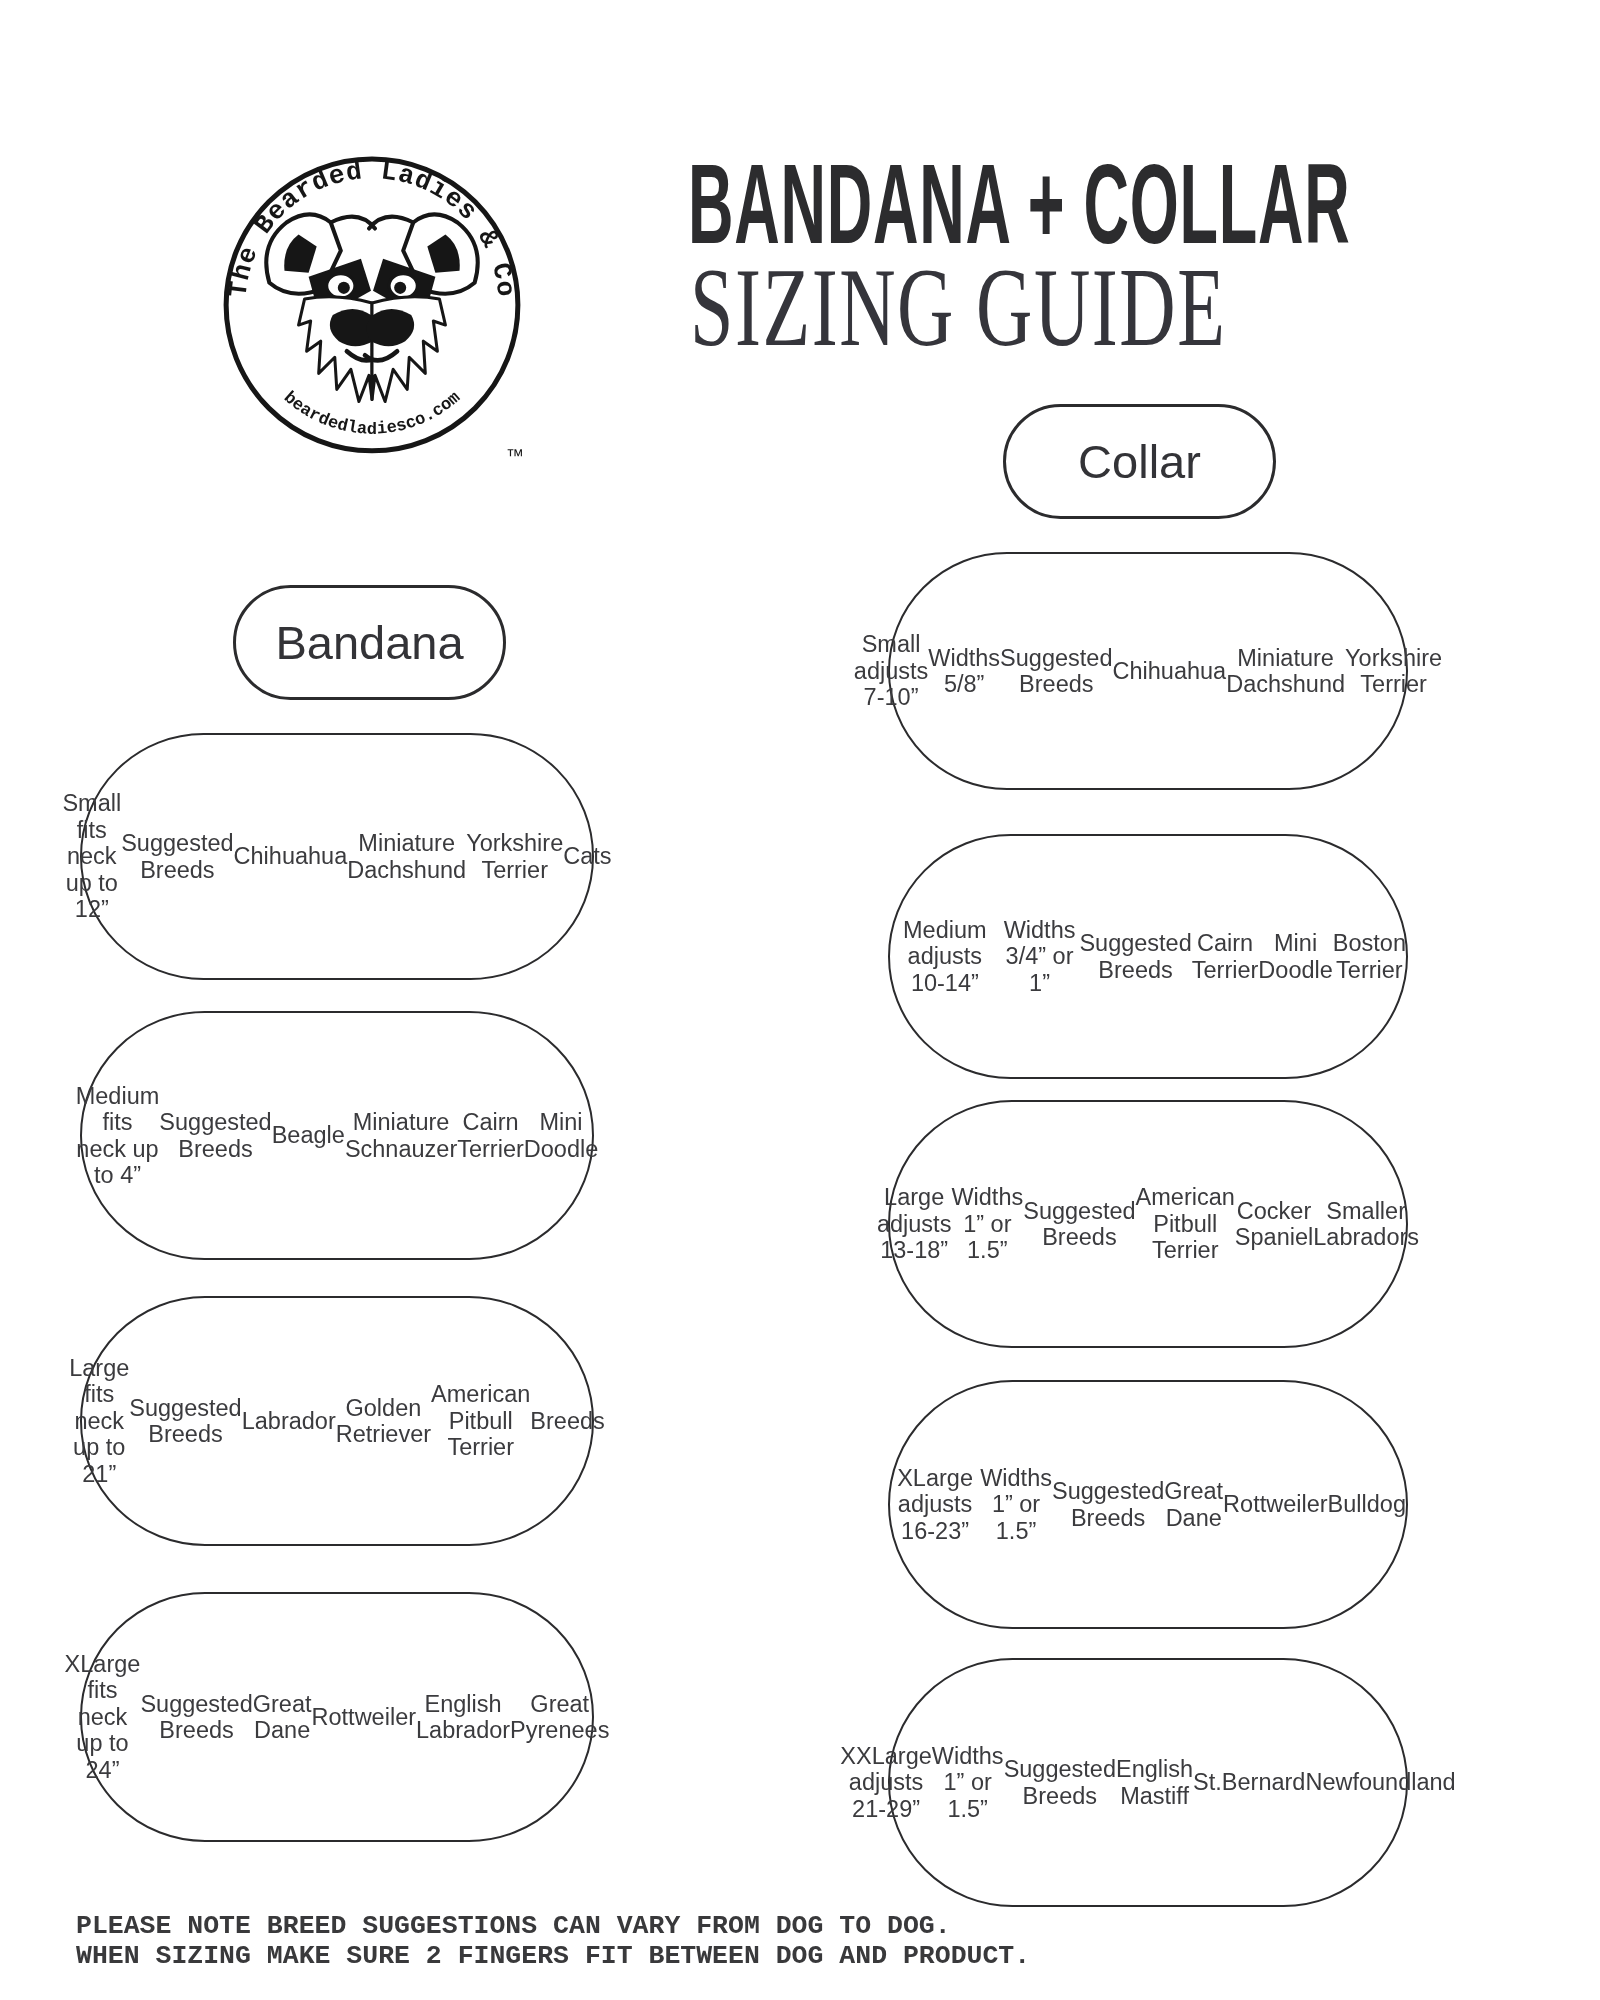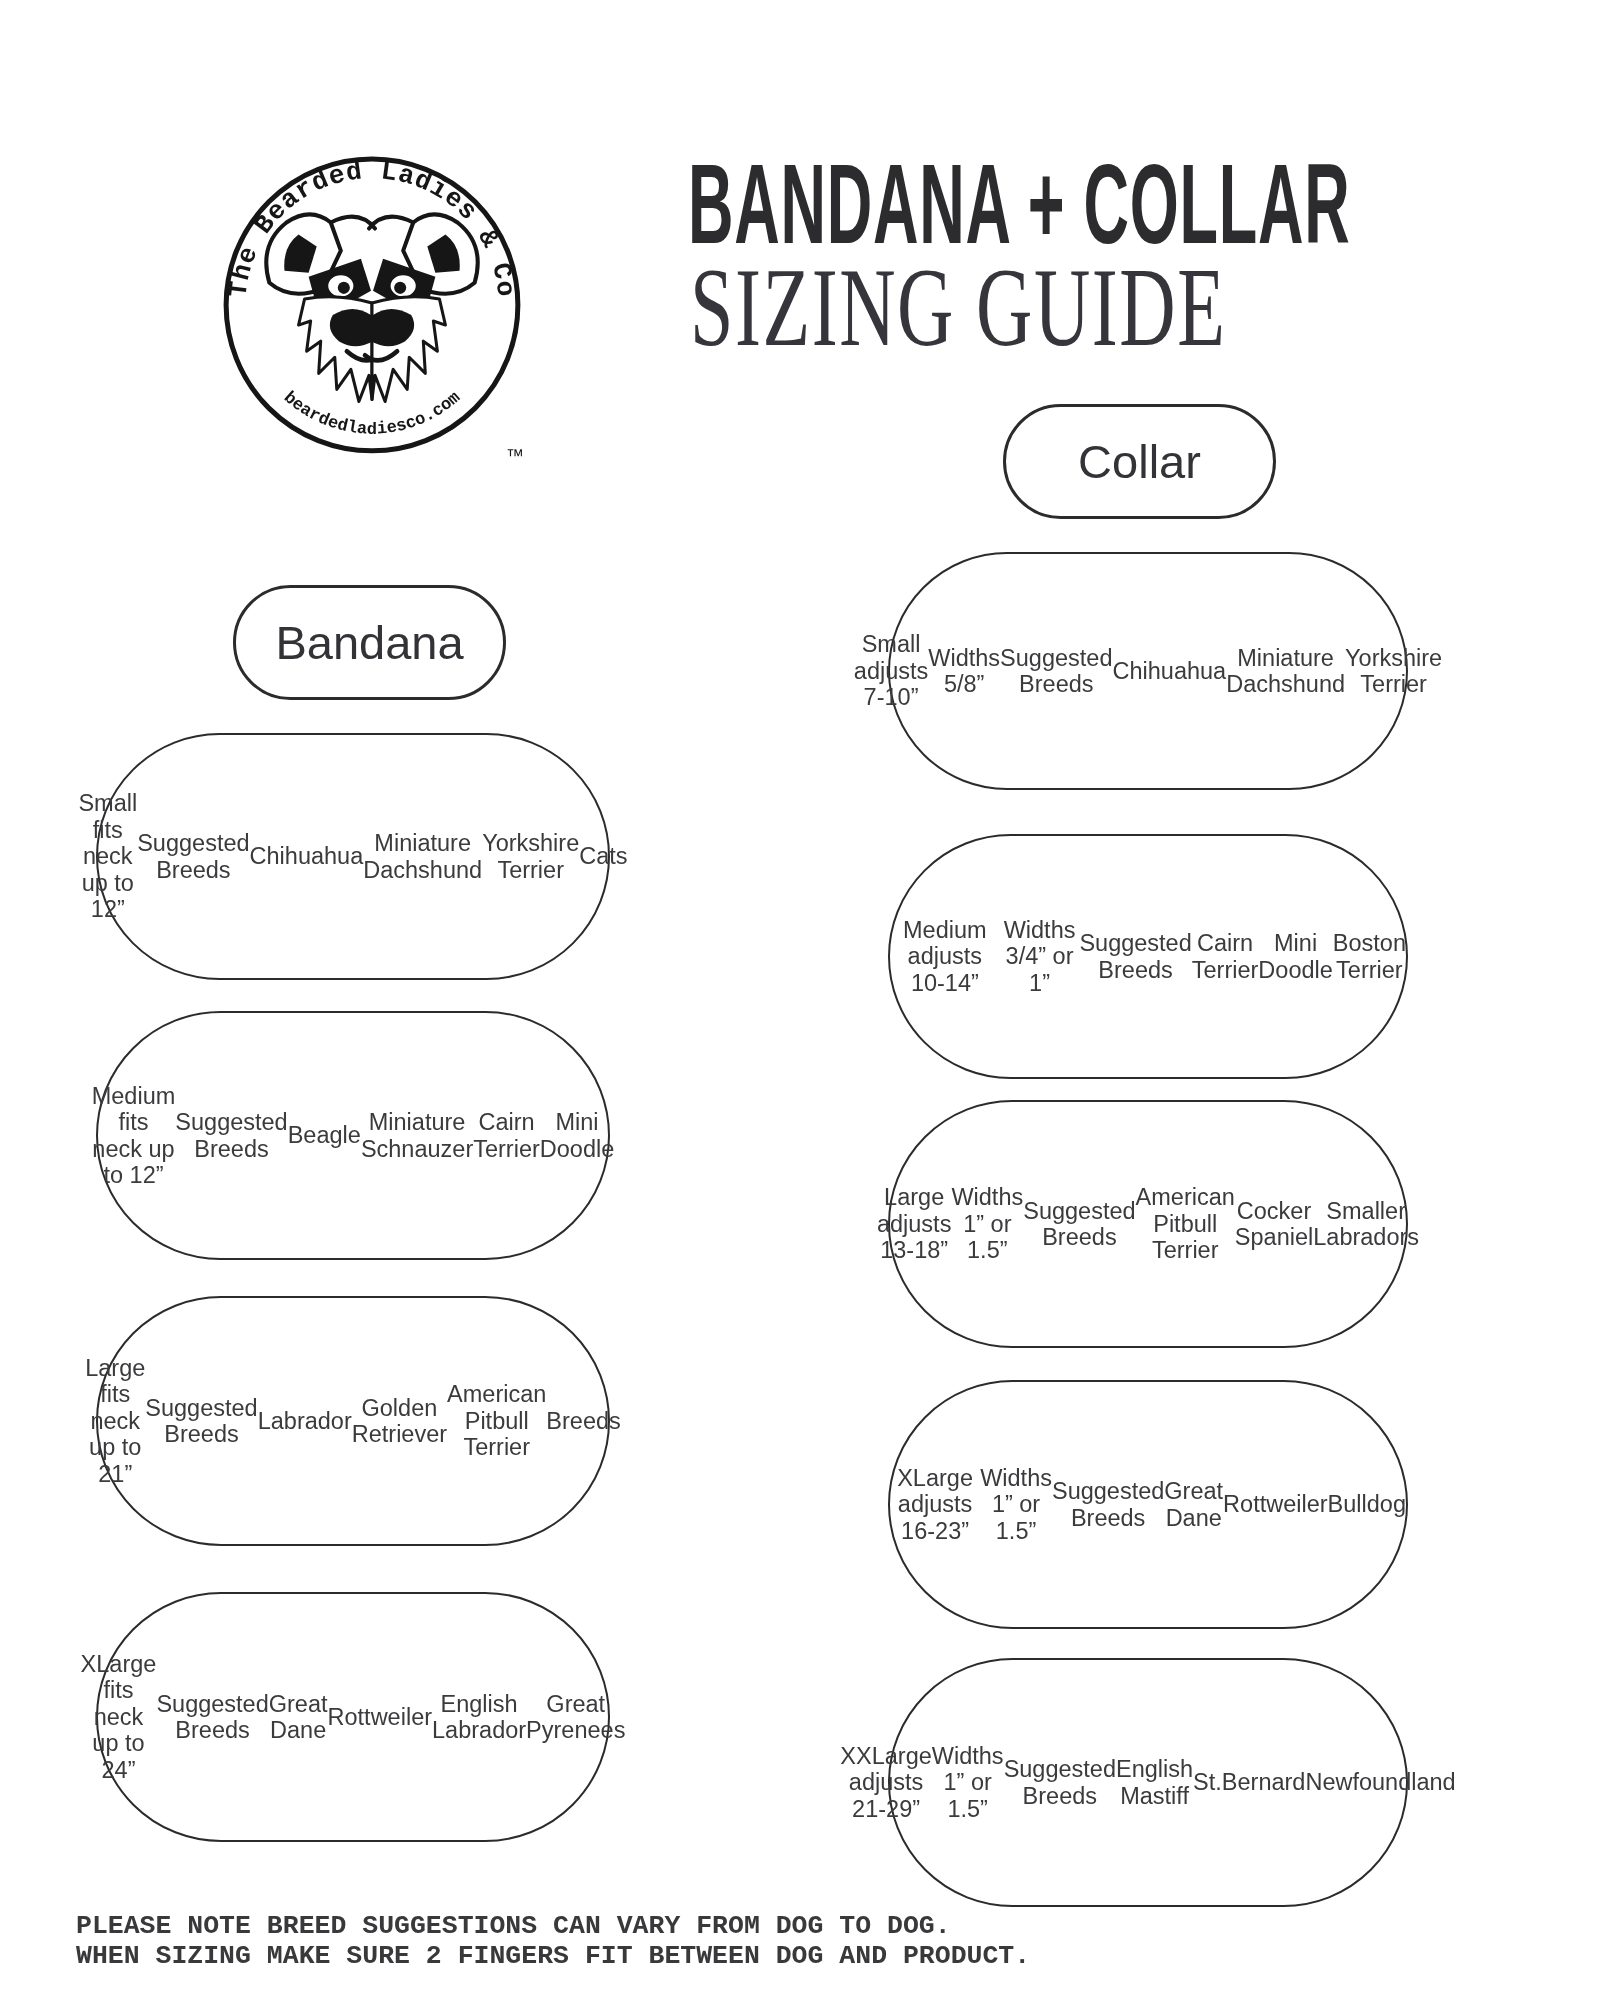--- a/index.html
+++ b/index.html
@@ -34,21 +34,21 @@
   .pill-bandana{left:233px;top:585px;width:267px;height:109px;}
   .pill-collar{left:1003px;top:404px;width:267px;height:109px;}
 
   
   .box{
     position:absolute;background:#fff;border:2.6px solid #2b2b2d;border-radius:126px;
     display:flex;flex-direction:row;align-items:center;justify-content:center;
     text-align:center;color:#3b3b3e;font-size:23.5px;line-height:26.5px;
   }
   .box .spacer{height:33px;}
-  .bandana-col{left:96px;width:510px;}
+  .bandana-col{left:80px;width:510px;}
   .collar-col{left:888px;width:516px;}
   .b1{top:733px;height:243px;}
   .b2{top:1011px;height:245px;}
   .b3{top:1296px;height:246px;}
   .b4{top:1592px;height:246px;}
   .c1{top:552px;height:234px;}
   .c2{top:834px;height:241px;}
   .c3{top:1100px;height:244px;}
   .c4{top:1380px;height:245px;}
   .c5{top:1658px;height:245px;}
@@ -108,21 +108,21 @@
     <div>Small fits neck up to 12”</div>
     <div class="spacer"></div>
     <div>Suggested Breeds</div>
     <div>Chihuahua</div>
     <div>Miniature Dachshund</div>
     <div>Yorkshire Terrier</div>
     <div>Cats</div>
   </div>
 
   <div class="box bandana-col b2">
-    <div>Medium fits neck up to 12”</div>
+    <div>Medium fits neck up to 4”</div>
     <div class="spacer"></div>
     <div>Suggested Breeds</div>
     <div>Beagle</div>
     <div>Miniature Schnauzer</div>
     <div>Cairn Terrier</div>
     <div>Mini Doodle</div>
   </div>
 
   <div class="box bandana-col b3">
     <div>Large fits neck up to 21”</div>

